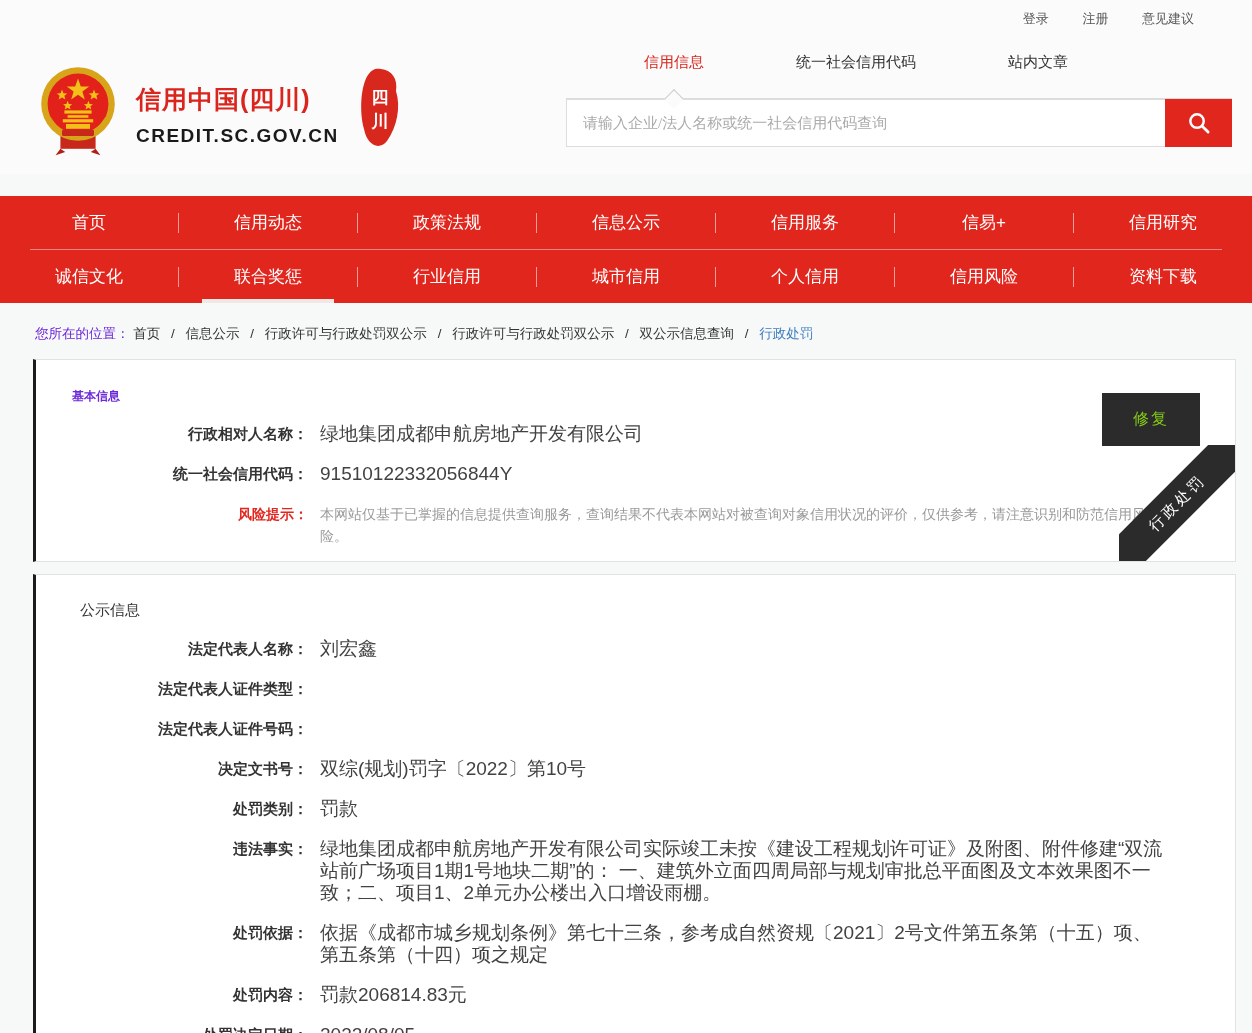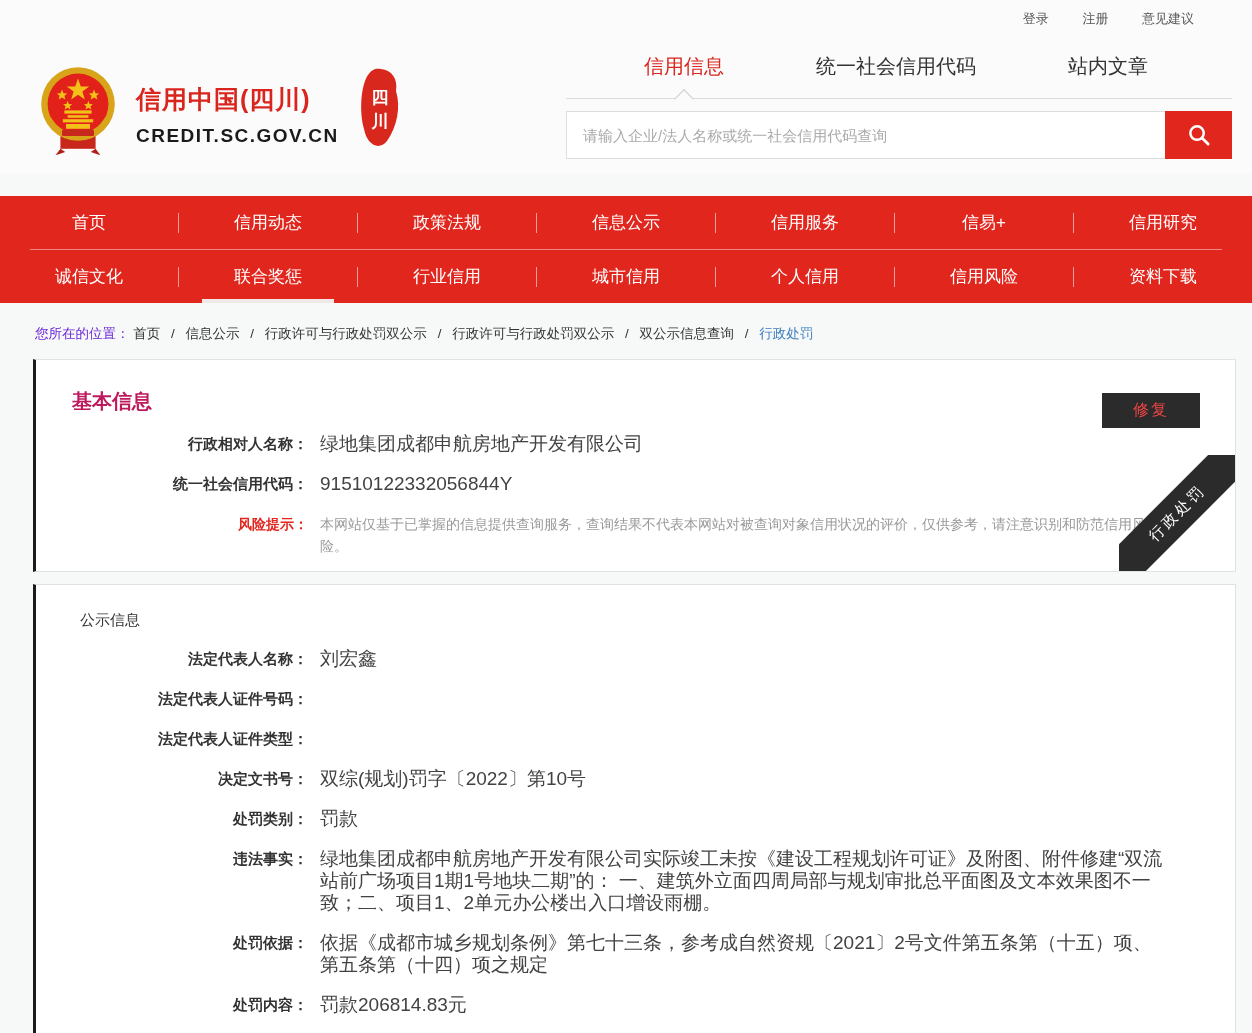--- a/index.html
+++ b/index.html
@@ -14,28 +14,28 @@
   .header-main { display:flex; padding:14px 20px 0 38px; height:146px; }
   .logo-group { display:flex; align-items:center; margin-top:8px; cursor:pointer; }
   .emblem { width:80px; height:98px; flex-shrink:0; }
   .title-block { margin-left:18px; }
   .site-title { color:#d9251d; font-size:25px; font-weight:bold; letter-spacing:1px; line-height:44px; }
   .site-url { color:#1a1a1a; font-size:19px; font-weight:bold; letter-spacing:1.5px; margin-top:4px; }
   .seal { margin-left:18px; margin-top:-6px; }
 
   .head-right { width:666px; margin-left:auto; }
   .tabs { position:relative; display:flex; height:57px; border-bottom:1px solid #dcdcdc; padding-left:78px; }
-  .tab { position:relative; font-size:20px; color:#333; padding-top:11px; cursor:pointer; margin-right:92px; white-space:nowrap; }
+  .tab { position:relative; font-size:15px; color:#333; padding-top:11px; cursor:pointer; margin-right:92px; white-space:nowrap; }
   .tab.active { color:#d9251d; }
   .tab.active::after {
     content:""; position:absolute; left:50%; bottom:-8px; width:13px; height:13px;
     background:#fbfbfb; border-left:1px solid #ccc; border-top:1px solid #ccc;
     transform:translateX(-50%) rotate(45deg);
   }
-  .search-row { display:flex; margin-top:12px; height:30px; }
+  .search-row { display:flex; margin-top:0; height:30px;font-family:Liberation Serif, serif; }
   .search-input { flex:1; height:48px; border:1px solid #ddd; border-right:none; background:#fff;
     padding:0 16px; font-size:15px; color:#333; outline:none; font-family:inherit; }
   .search-input::placeholder { color:#aaa; }
   .search-btn { width:67px; height:48px; background:#e1261e; border:none; cursor:pointer;
     display:flex; align-items:center; justify-content:center; }
 
   
   .main-nav { background:#e1261e; margin-top:22px; }
   .nav-row { height:53px; display:flex; align-items:stretch; }
   .nav-item { flex:1; text-align:center; color:#fff; font-size:17px; line-height:53px;
@@ -50,31 +50,31 @@
   .breadcrumb .crumb { color:#333; text-decoration:none; cursor:pointer; }
   .breadcrumb .crumb.current { color:#3c7dbf; }
   .breadcrumb .sep { color:#333; margin:0 7px; }
   .breadcrumb .prefix { color:#6d28d9; }
 
   
   .card { position:relative; background:#fff; border:1px solid #e2e2e2; border-left:3px solid #1c1c1c;
     margin:0 16px 12px 33px; }
   .card-basic { padding:28px 20px 14px 20px; min-height:175px; }
   .card-public { padding:26px 20px 48px 20px; }
-  .card-title-lg { font-size:20px; font-weight:bold; color:#be185d; padding-left:16px; }
+  .card-title-lg { font-size:12px; font-weight:bold; color:#6d28d9; padding-left:16px; }
   .card-title-sm { font-size:15px; color:#333; padding-left:24px; margin-bottom:4px; }
 
   .info-row { display:flex; margin-top:18px; line-height:22px; }
   .info-label { width:252px; flex-shrink:0; text-align:right; font-weight:bold; font-size:15px; color:#333; }
   .info-value { margin-left:12px; font-size:19px; color:#424242; flex:1; padding-right:52px; }
   .risk .info-label { color:#e1261e; font-size:14px; }
   .risk .info-value { color:#999; font-size:14px; }
 
-  .repair-btn { position:absolute; top:33px; right:35px; width:98px; height:35px;
-    background:#2b2b2b; color:#ef4444; border:none; font-size:16px; letter-spacing:2px;
+  .repair-btn { position:absolute; top:33px; right:35px; width:98px; height:53px;
+    background:#2b2b2b; color:#84cc16; border:none; font-size:16px; letter-spacing:2px;
     cursor:pointer; font-family:inherit; }
 
   .ribbon-box { position:absolute; right:0; bottom:0; width:116px; height:116px; overflow:hidden; pointer-events:none; }
   .ribbon { position:absolute; left:-28px; top:39px; width:172px; height:38px; background:#2b2b2b;
     transform:rotate(-45deg); color:#fff; font-size:15px; letter-spacing:3px;
     text-align:center; line-height:38px; }
 </style>
 </head>
 <body>
 
@@ -207,28 +207,28 @@
 </section>
 
 <section class="card card-public">
   <div class="card-title-sm">公示信息</div>
 
   <div class="info-row">
     <div class="info-label">法定代表人名称：</div>
     <div class="info-value">刘宏鑫</div>
   </div>
   <div class="info-row">
+    <div class="info-label">法定代表人证件类型：</div>
+    <div class="info-value"></div>
+  </div>
+  <div class="info-row">
     <div class="info-label">法定代表人证件号码：</div>
     <div class="info-value"></div>
   </div>
   <div class="info-row">
-    <div class="info-label">法定代表人证件类型：</div>
-    <div class="info-value"></div>
-  </div>
-  <div class="info-row">
     <div class="info-label">决定文书号：</div>
     <div class="info-value">双综(规划)罚字〔2022〕第10号</div>
   </div>
   <div class="info-row">
     <div class="info-label">处罚类别：</div>
     <div class="info-value">罚款</div>
   </div>
   <div class="info-row">
     <div class="info-label">违法事实：</div>
     <div class="info-value">绿地集团成都申航房地产开发有限公司实际竣工未按《建设工程规划许可证》及附图、附件修建“双流站前广场项目1期1号地块二期”的： 一、建筑外立面四周局部与规划审批总平面图及文本效果图不一致；二、项目1、2单元办公楼出入口增设雨棚。</div>

